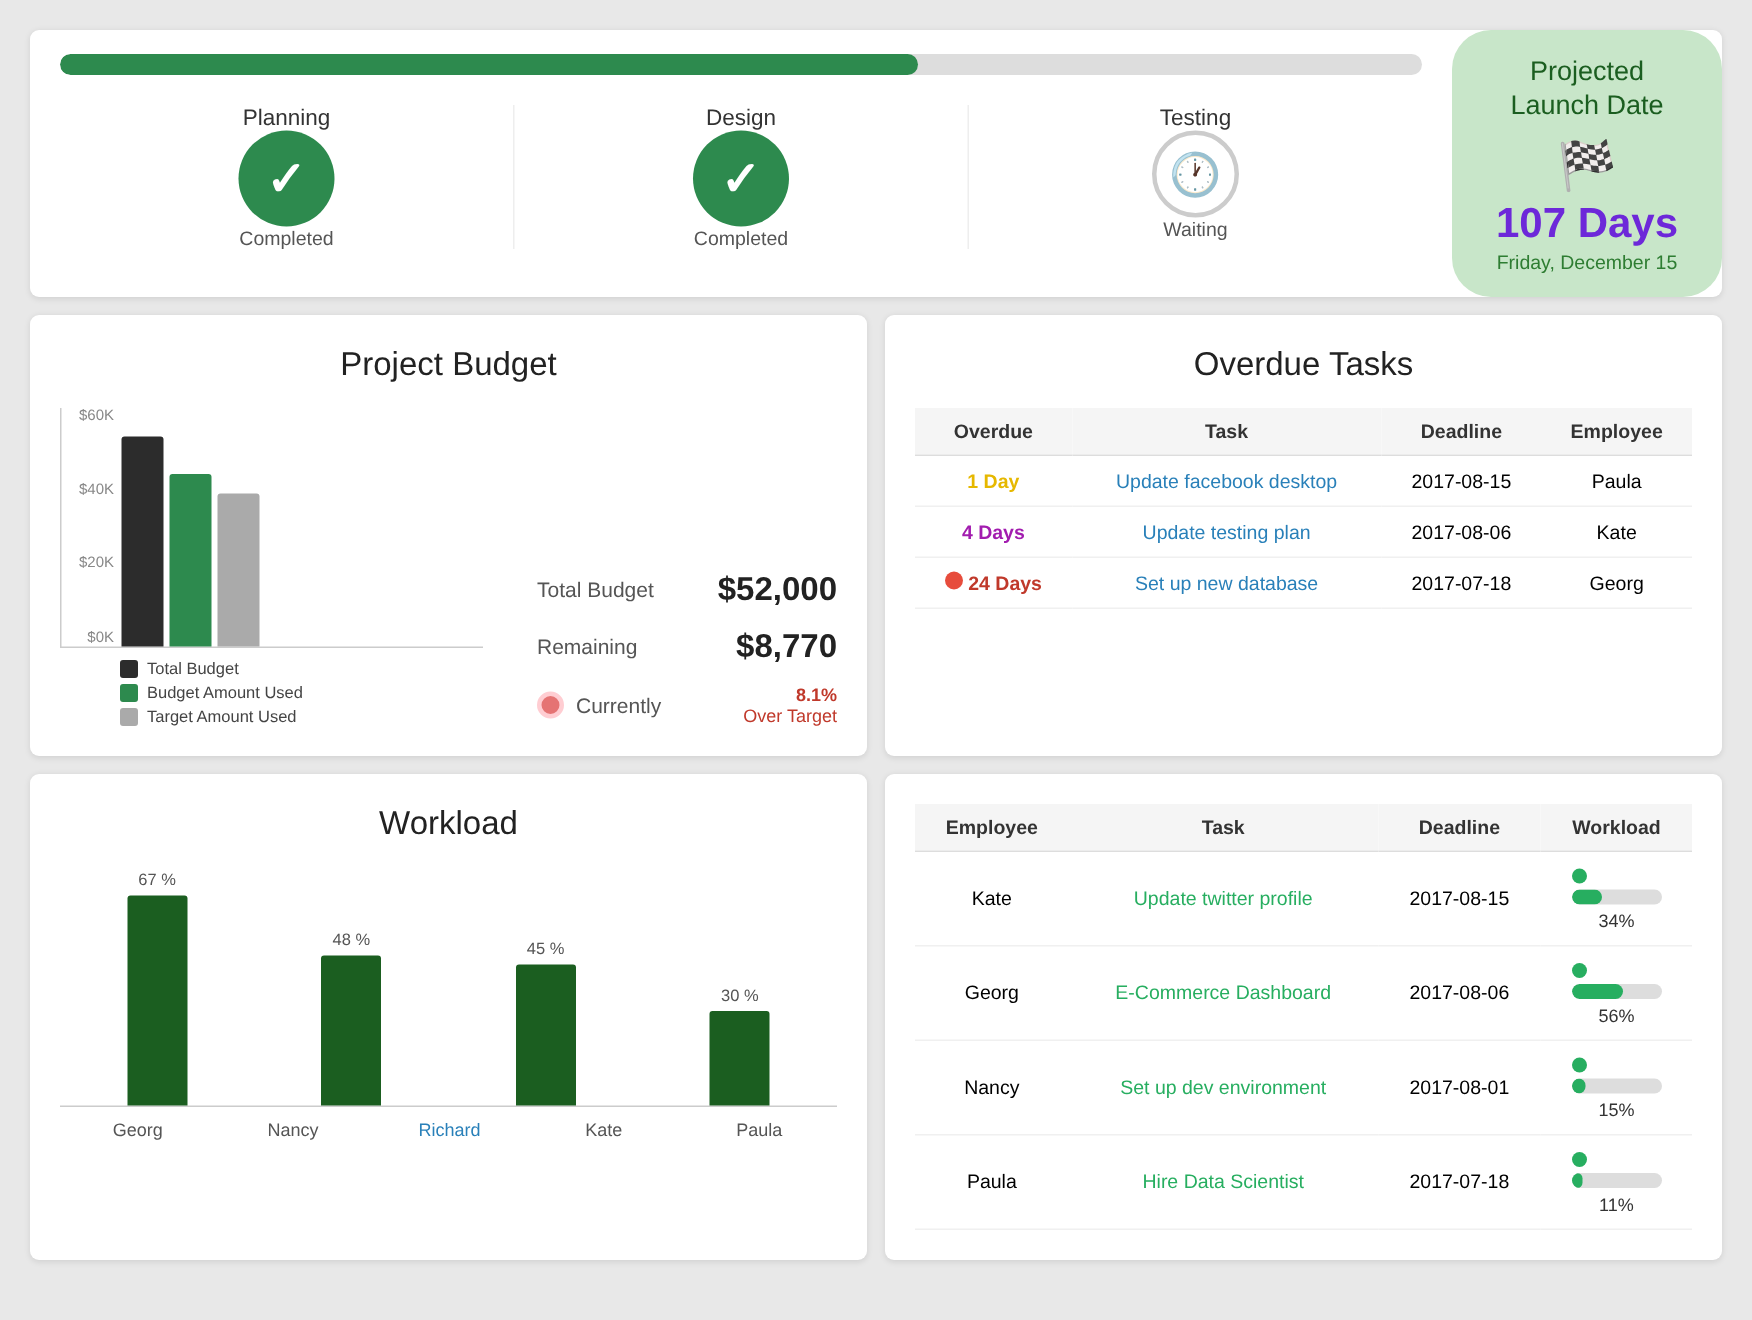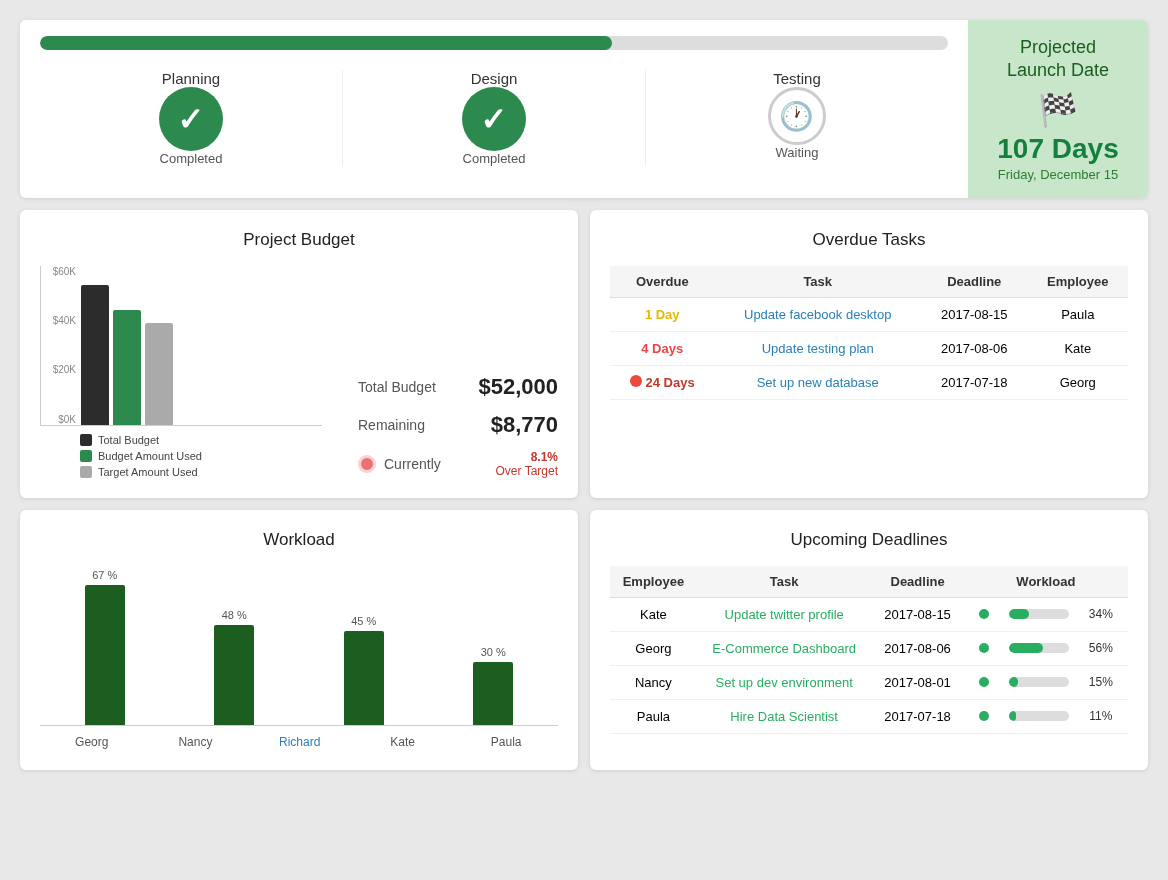--- a/index.html
+++ b/index.html
@@ -120,57 +120,58 @@
     
     .launch-date-box {
       background: #c8e6c9;
       width: 180px;
       display: flex;
       flex-direction: column;
       align-items: center;
       justify-content: center;
       padding: 16px;
       text-align: center;
+      border-radius: 26px;
     }
     .launch-label {
       font-size: 18px;
       font-weight: 500;
       color: #1b5e20;
       line-height: 1.3;
       margin-bottom: 8px;
     }
     .launch-flag {
       font-size: 32px;
       margin-bottom: 4px;
     }
     .launch-days {
       font-size: 28px;
       font-weight: bold;
-      color: #15803d;
+      color: #6d28d9;
     }
     .launch-date-text {
       font-size: 13px;
       color: #2e7d32;
       margin-top: 2px;
     }
 
     
     .mid-section, .bottom-section {
       display: flex;
       gap: 12px;
     }
     .card {
       background: #fff;
       border-radius: 6px;
       box-shadow: 0 1px 4px rgba(0,0,0,0.1);
       padding: 20px;
       flex: 1;
     }
     .card-title {
-      font-size: 17px;
+      font-size: 22px;
       font-weight: 500;
       text-align: center;
       color: #222;
       margin-bottom: 16px;
     }
 
     
     .budget-content {
       display: flex;
       align-items: flex-end;
@@ -292,21 +293,21 @@
     }
     .overdue-table td {
       padding: 9px 10px;
       text-align: center;
       border-bottom: 1px solid #f0f0f0;
     }
     .overdue-days {
       font-weight: bold;
     }
     .overdue-1 { color: #e6b800; }
-    .overdue-4 { color: #ef4444; }
+    .overdue-4 { color: #a21caf; }
     .overdue-10 { color: #e74c3c; }
     .overdue-24 { color: #c0392b; }
     .task-link {
       color: #2980b9;
       cursor: pointer;
     }
     .indicator-dot {
       display: inline-block;
       width: 12px;
       height: 12px;
@@ -366,22 +367,22 @@
       border-bottom: 1px solid #ddd;
     }
     .upcoming-table td {
       padding: 9px 10px;
       text-align: center;
       border-bottom: 1px solid #f0f0f0;
     }
     .task-link-green { color: #27ae60; cursor: pointer; }
     .workload-bar-mini {
       display: inline-flex;
-      align-items: center;
-      gap: 20px;
+      gap: 4px;
+      flex-direction: column;
     }
     .mini-track {
       width: 60px;
       height: 10px;
       background: #ddd;
       border-radius: 5px;
       overflow: hidden;
       position: relative;
     }
     .mini-fill {
@@ -565,21 +566,20 @@
             <div style="width: 40px; text-align: center; margin-top: 6px;"><span class="workload-bar-label">Georg</span></div>
             <div style="width: 40px; text-align: center; margin-top: 6px;"><span class="workload-bar-label">Nancy</span></div>
             <div style="width: 40px; text-align: center; margin-top: 6px;"><span class="workload-bar-label link">Richard</span></div>
             <div style="width: 40px; text-align: center; margin-top: 6px;"><span class="workload-bar-label">Kate</span></div>
             <div style="width: 40px; text-align: center; margin-top: 6px;"><span class="workload-bar-label">Paula</span></div>
           </div>
       </div>
     </div>
 
     <div class="card">
-      <div class="card-title">Upcoming Deadlines</div>
       <table class="upcoming-table">
         <thead>
           <tr>
             <th>Employee</th>
             <th>Task</th>
             <th>Deadline</th>
             <th>Workload</th>
           </tr>
         </thead>
         <tbody id="upcoming-tbody">

